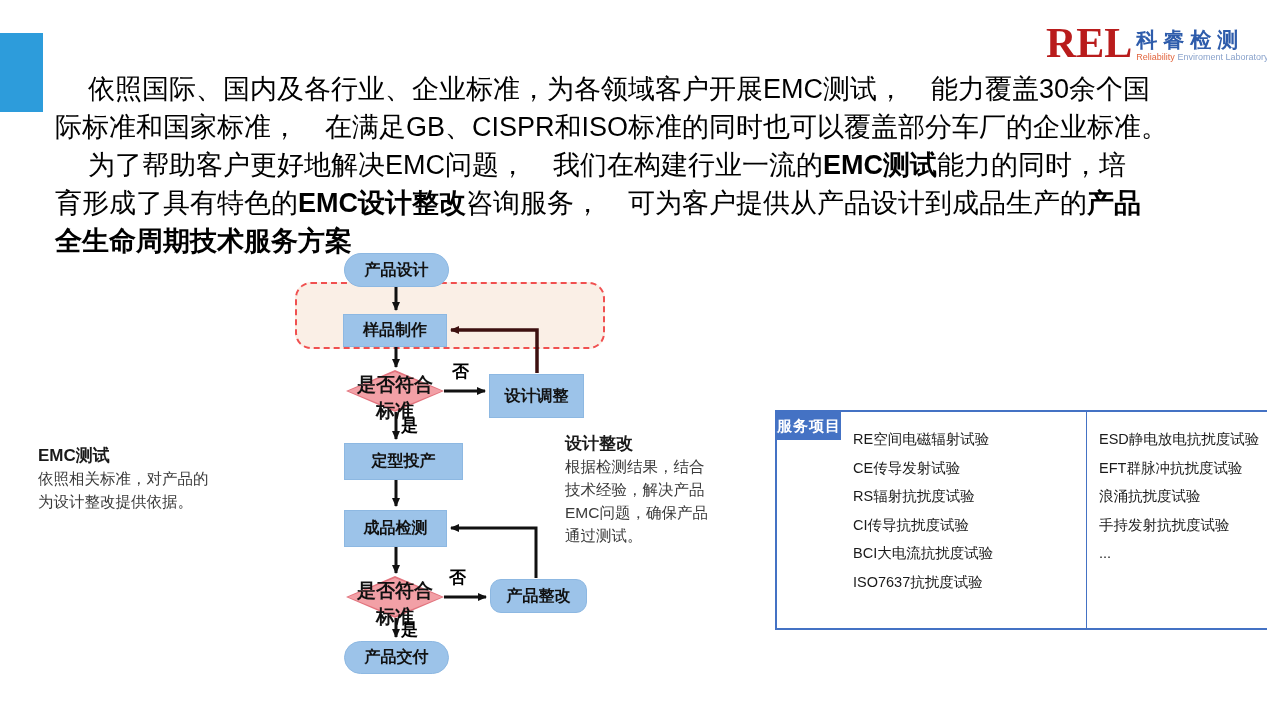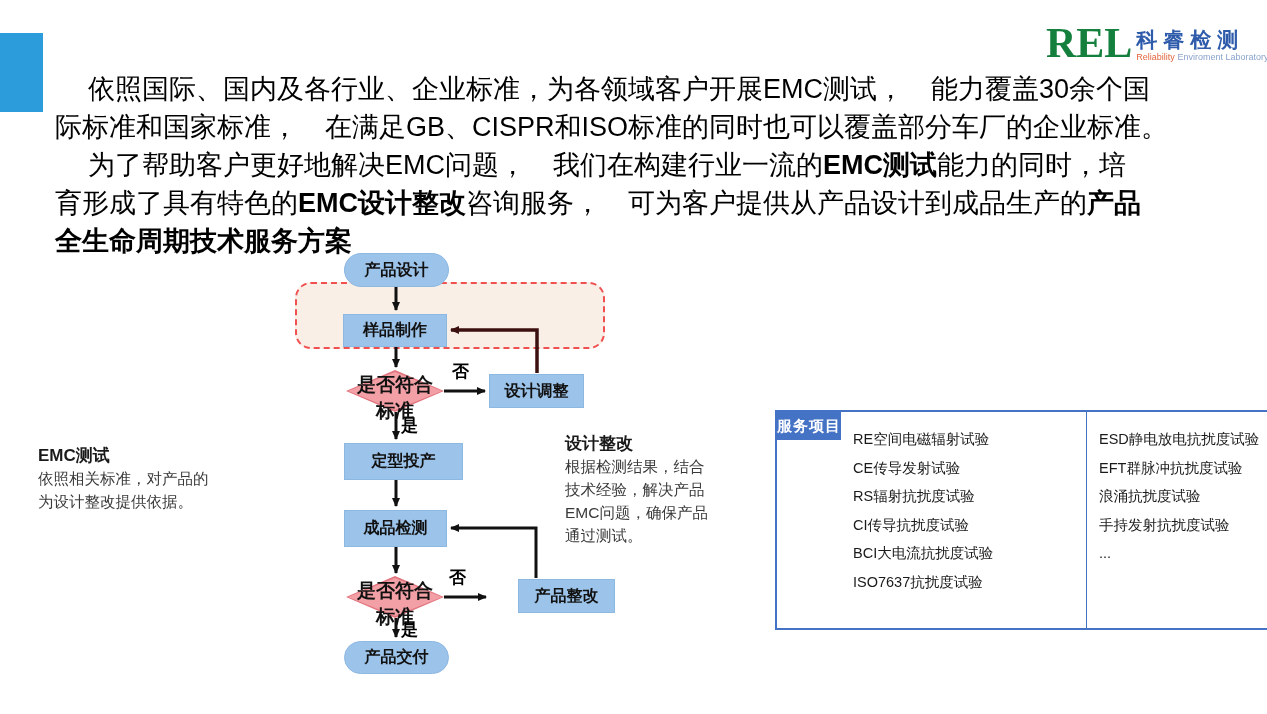--- a/index.html
+++ b/index.html
@@ -5,21 +5,21 @@
   html,body{margin:0;padding:0;background:#fff;}
   .slide{position:relative;width:1267px;height:714px;background:#ffffff;overflow:hidden;
          font-family:"Liberation Sans","DejaVu Sans",sans-serif;color:#000;}
 
   
   .accent-bar{position:absolute;left:0;top:33px;width:43px;height:79px;background:#2d9cdb;}
 
   
   .logo{position:absolute;left:1046px;top:24px;display:flex;align-items:flex-start;}
   .logo-rel{font-family:"Liberation Serif","DejaVu Serif",serif;font-weight:bold;
-            font-size:42px;line-height:38px;color:#15803d;letter-spacing:0;}
+            font-size:42px;line-height:38px;color:#b91c1c;letter-spacing:0;}
   .logo-right{margin-left:4px;display:flex;flex-direction:column;}
   .logo-cn{font-size:21px;font-weight:bold;color:#2e5cab;letter-spacing:6px;line-height:25px;margin-top:3px;white-space:nowrap;}
   .logo-sub{font-size:9px;line-height:10px;white-space:nowrap;letter-spacing:0;}
   .logo-sub .hl{color:#e2663f;}
   .logo-sub .rest{color:#8aa3cc;}
 
   
   .intro{position:absolute;left:55px;top:70px;width:1160px;font-size:27px;line-height:38px;color:#000;}
   .intro .line{display:block;white-space:nowrap;}
   .intro .indent{padding-left:33px;}
@@ -28,24 +28,24 @@
   
   .dashed-region{position:absolute;left:295px;top:282px;width:310px;height:67px;
                  background:#faefe6;border:2px dashed #f05050;border-radius:16px;box-sizing:border-box;z-index:1;}
   .flow-svg{position:absolute;left:280px;top:245px;width:340px;height:445px;z-index:2;}
   .node{position:absolute;display:flex;align-items:center;justify-content:center;
         background:#9cc3e9;font-size:16px;font-weight:bold;color:#111;z-index:3;box-sizing:border-box;
         border:1px solid #8db8e2;}
   .capsule{border-radius:17px;}
   .n-design{left:344px;top:253px;width:105px;height:34px;}
   .n-sample{left:343px;top:314px;width:104px;height:33px;}
-  .n-adjust{left:489px;top:374px;width:95px;height:34px;}
+  .n-adjust{left:489px;top:374px;width:95px;height:44px;}
   .n-finalize{left:344px;top:443px;width:119px;height:37px;}
   .n-inspect{left:344px;top:510px;width:103px;height:37px;}
-  .n-rework{left:518px;top:579px;width:97px;height:34px;}
+  .n-rework{left:490px;top:579px;width:97px;height:34px;border-radius:11px;}
   .n-deliver{left:344px;top:641px;width:105px;height:33px;}
   .diamond{position:absolute;width:98px;height:42px;z-index:3;
            clip-path:polygon(50% 0,100% 50%,50% 100%,0 50%);background:#e2747e;}
   .diamond .inner{position:absolute;left:2px;top:2px;right:2px;bottom:2px;
            clip-path:polygon(50% 0,100% 50%,50% 100%,0 50%);background:#f2a0a6;}
   .d1{left:346px;top:370px;}
   .d2{left:346px;top:576px;}
   .diamond-label{position:absolute;width:92px;text-align:center;font-size:19px;font-weight:bold;
                  line-height:26px;color:#111;z-index:4;}
   .dl1{left:349px;top:372px;}

